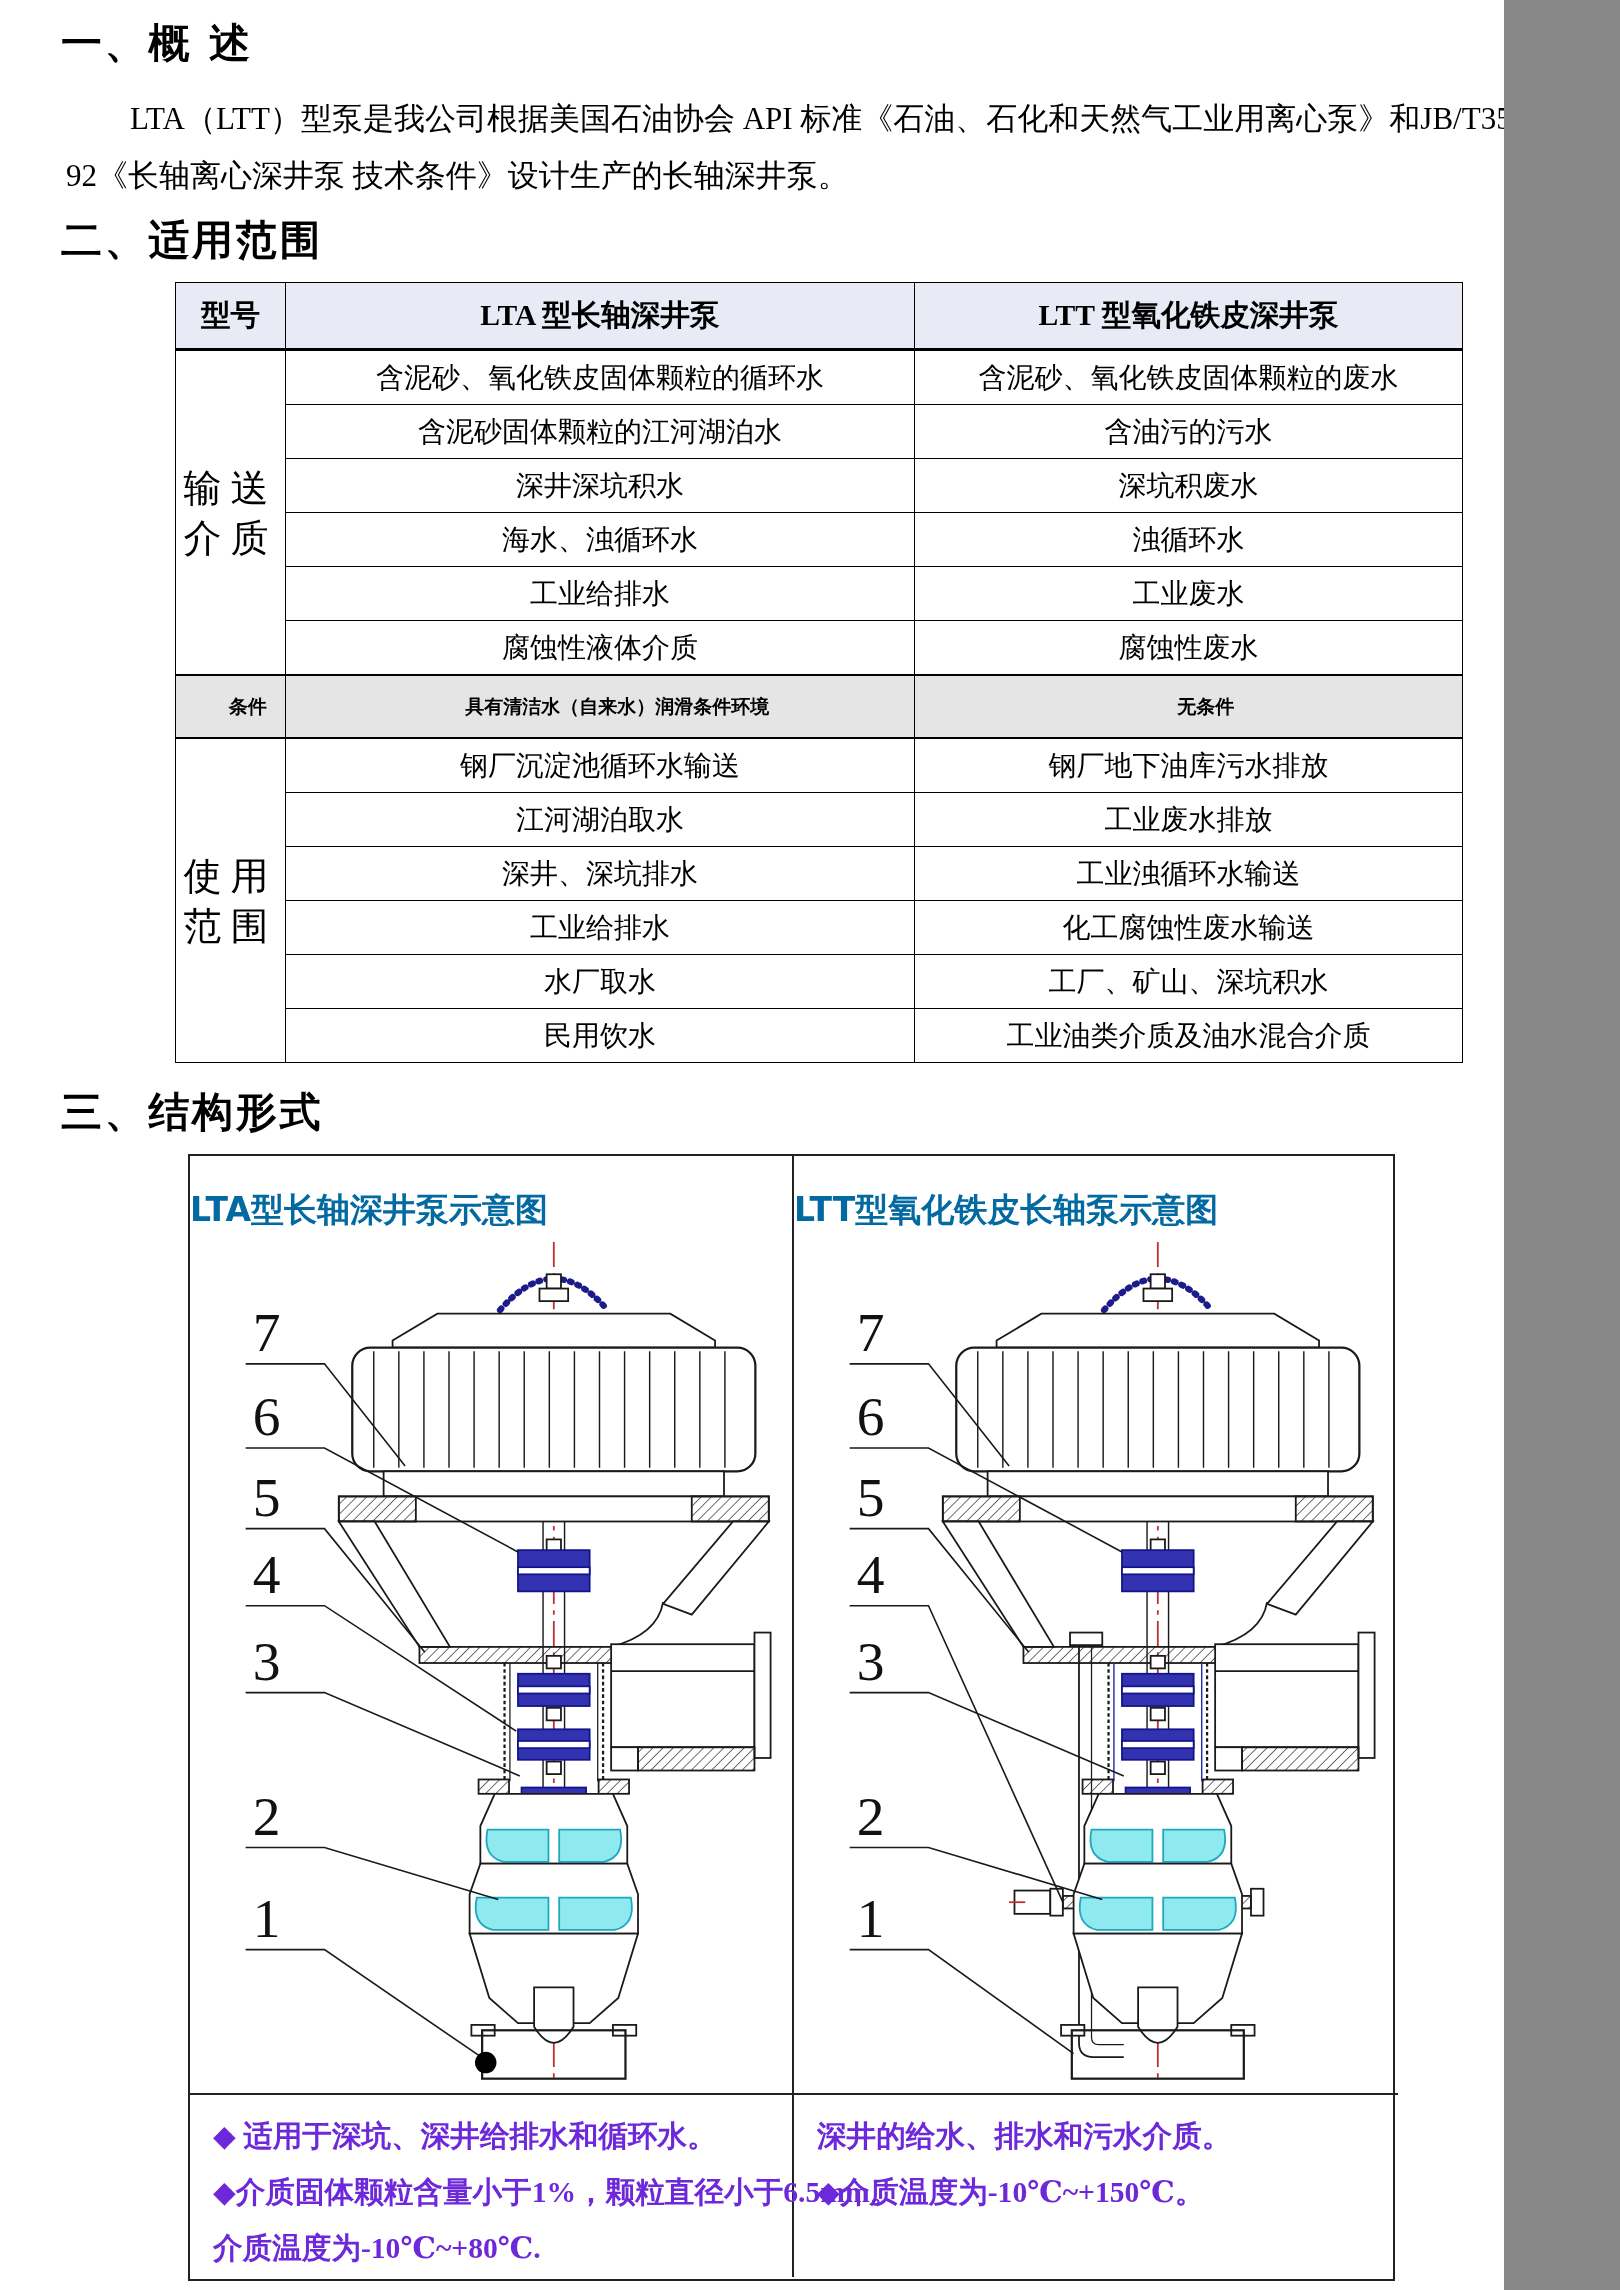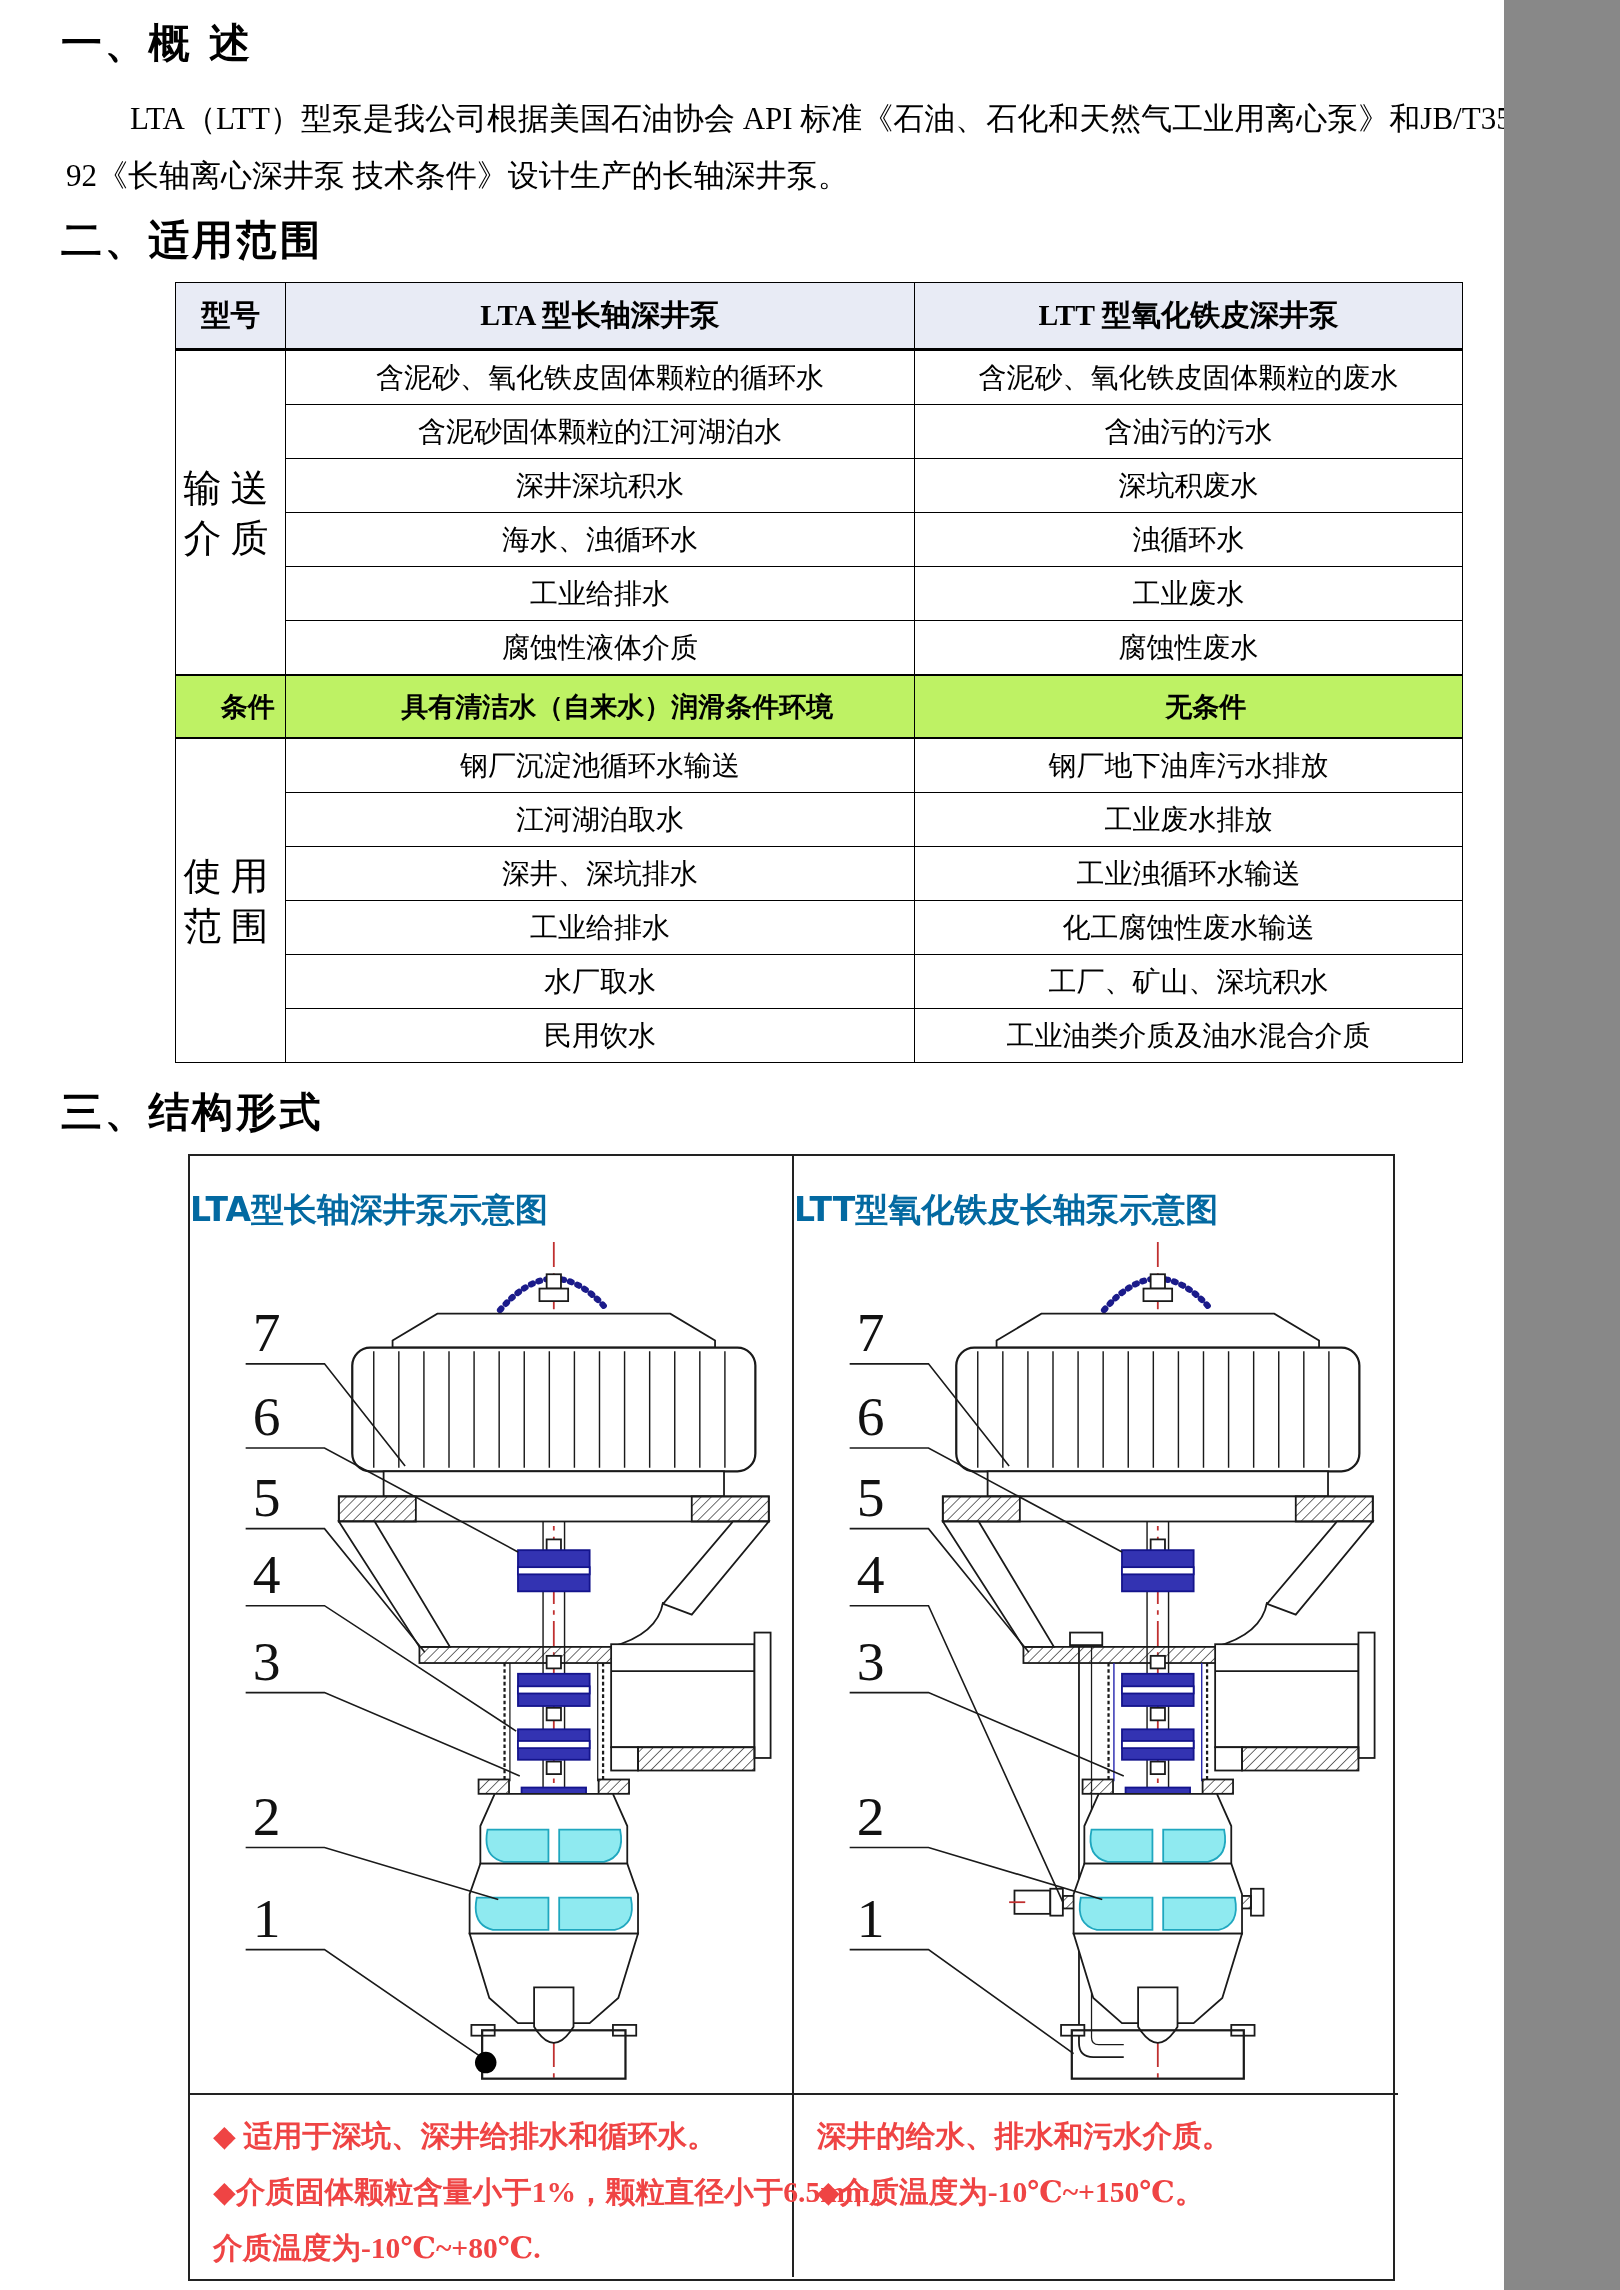--- a/index.html
+++ b/index.html
@@ -26,41 +26,41 @@
   }
   #apptable .hrow th{
     background:#E8EBF5;height:65px;font-size:29.6px;font-weight:bold;
     border-bottom:3.6px solid #000;
   }
   #apptable .brow td{height:53px;}
   #apptable .grouplab{
     white-space:pre-line;letter-spacing:9px;line-height:50px;font-size:38px;
   }
   #apptable .crow td{
-    background:#bef264;height:61px;font-weight:bold;font-size:27px;
+    background:#e5e5e5;height:61px;font-weight:bold;font-size:19px;
     border-top:2.7px solid #000;border-bottom:2.7px solid #000;padding-left:40px;
   }
   
   #diagbox{
     position:absolute;left:188px;top:1154px;width:1207px;height:1127px;
     border:2.7px solid #222;box-sizing:border-box;
   }
   .panel{position:absolute;top:0;width:604px;height:1121px;}
   #panelL{left:0;border-right:2.7px solid #222;box-sizing:border-box;}
   #panelR{left:604px;}
   .ptitle{
     position:absolute;top:32px;left:0;width:100%;text-align:left;
     font-family:"DejaVu Sans","Liberation Sans",sans-serif;font-weight:bold;
     font-size:33px;color:#0369a1;
   }
   .drawing{position:absolute;left:0;top:0;width:604px;height:937px;}
   .notes{
     position:absolute;left:0;top:937px;width:100%;height:184px;
     border-top:2.7px solid #222;box-sizing:border-box;padding:12.5px 9px 0 23px;
-    font-weight:bold;font-size:29.6px;line-height:56px;color:#ef4444;
+    font-weight:bold;font-size:29.6px;line-height:56px;color:#6d28d9;
   }
   .notes div{white-space:nowrap;}
   svg text.callout{
     font-family:"Liberation Serif","DejaVu Serif",serif;font-size:62px;fill:#111;
   }
 </style>
 </head>
 <body>
 
 <div id="page">

